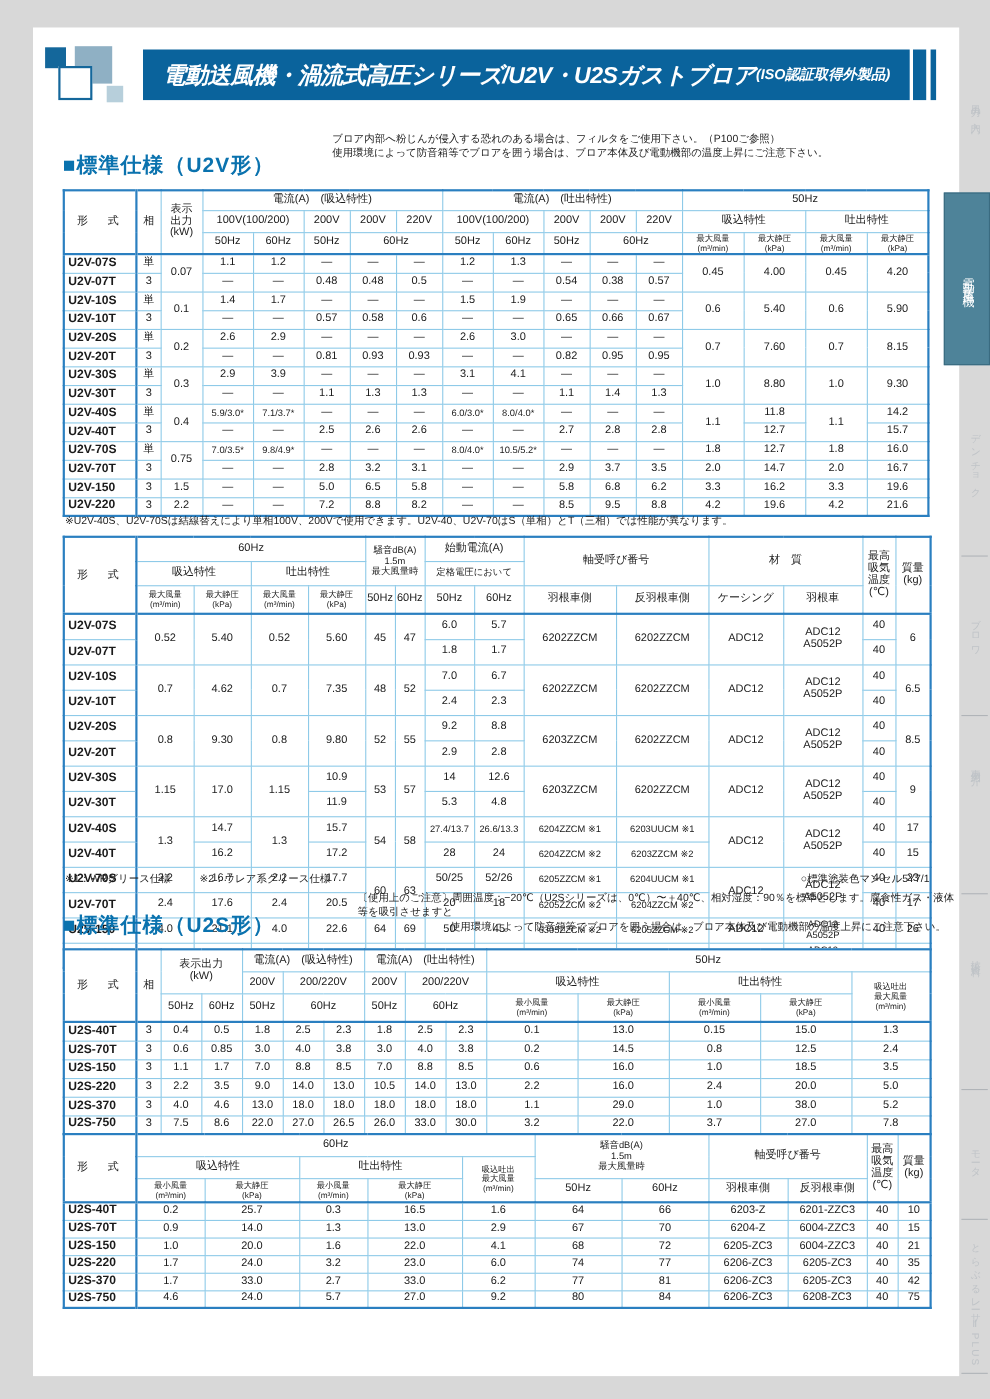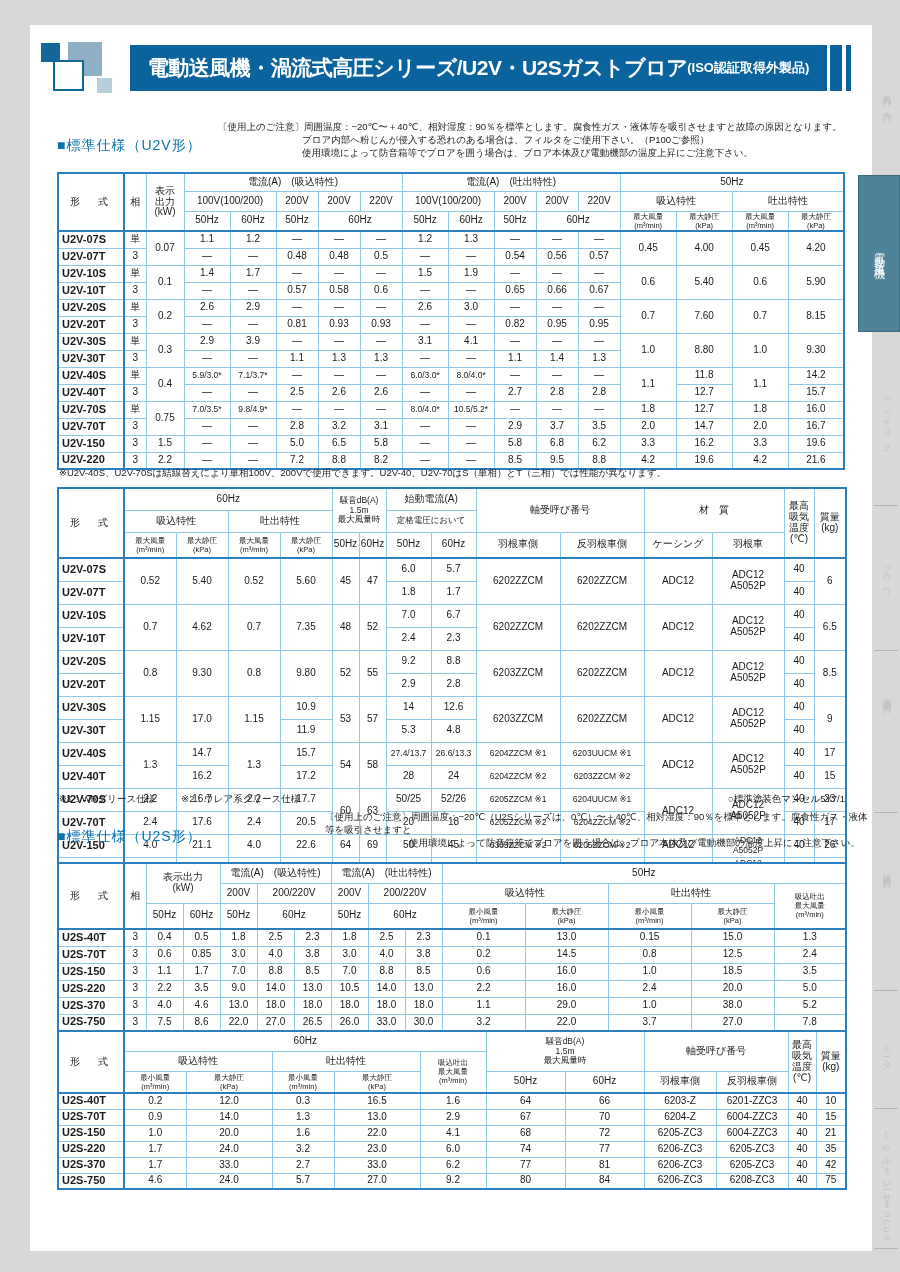--- a/index.html
+++ b/index.html
@@ -13,29 +13,29 @@
 
   
   .sq{position:absolute;}
   .sq-dark{left:11px;top:18px;width:19px;height:19px;background:#14679b;}
   .sq-gray{left:38px;top:17px;width:34px;height:34px;background:#8fb0c4;}
   .sq-white{left:23px;top:35px;width:31px;height:31px;background:#fff;border:2px solid #14679b;}
   .sq-light{left:67px;top:53px;width:15px;height:15px;background:#b7cfdb;}
 
   
   .banner{position:absolute;left:100px;top:20px;width:697px;height:46px;background:var(--blue);
-    color:#fff;display:flex;align-items:center;justify-content:center;white-space:nowrap;padding:0 4px;}
+    color:#fff;display:flex;align-items:center;justify-content:center;white-space:nowrap;padding:0 4px;font-style:italic;}
   .banner .main{font-size:21px;font-weight:bold;letter-spacing:-0.5px;}
   .banner .suffix{font-size:13px;font-weight:bold;}
   .bbar{position:absolute;top:20px;height:46px;background:var(--blue);}
   .bbar1{left:800px;width:12px;}
   .bbar2{left:816px;width:5px;}
 
   
-  .sec-title{position:absolute;color:#0a72ae;font-size:14px;font-weight:normal;letter-spacing:1px;}
+  .sec-title{position:absolute;color:#0a72ae;font-size:19px;font-weight:bold;letter-spacing:1px;}
   .sec-title.u2v{left:27px;top:112px;}
   .sec-title.u2s{left:27px;top:803px;}
   .notes{position:absolute;font-size:9.5px;color:#222;line-height:13px;}
   .notes.u2v{left:188px;top:95px;}
   .notes.u2s{left:295px;top:785px;}
   .note-line.ind{padding-left:84px;}
 
   
   table.t{position:absolute;left:27px;border-collapse:collapse;table-layout:fixed;background:#fff;
     border:2px solid var(--bdr);}
@@ -94,21 +94,20 @@
 
     <div class="banner">
       <span class="main">電動送風機・渦流式高圧シリーズ/U2V・U2Sガストブロア</span>
       <span class="suffix">(ISO認証取得外製品)</span>
     </div>
     <div class="bbar bbar1"></div>
     <div class="bbar bbar2"></div>
 
     <div class="sec-title u2v">■標準仕様（U2V形）</div>
     <div class="notes u2v">
-      <div class="note-line">〔使用上のご注意〕周囲温度：−20℃〜＋40℃、相対湿度：90％を標準とします。腐食性ガス・液体等を吸引させますと故障の原因となります。</div>
       <div class="note-line ind">ブロア内部へ粉じんが侵入する恐れのある場合は、フィルタをご使用下さい。（P100ご参照）</div>
       <div class="note-line ind">使用環境によって防音箱等でブロアを囲う場合は、ブロア本体及び電動機部の温度上昇にご注意下さい。</div>
     </div>
 
     <table id="t1" class="t">
       <colgroup>
         <col style="width:66px">
           <col style="width:22px">
           <col style="width:38px">
         <col style="width:46px">
@@ -186,21 +185,21 @@
             <td class="m">U2V-07T</td>
             <td>3</td>
             <td>—</td>
             <td>—</td>
             <td>0.48</td>
             <td>0.48</td>
             <td>0.5</td>
             <td>—</td>
             <td>—</td>
             <td>0.54</td>
-            <td>0.56</td>
+            <td>0.38</td>
             <td>0.57</td>
           </tr>
           <tr>
             <td class="m">U2V-10S</td>
             <td>単</td>
             <td rowspan="2">0.1</td>
             <td>1.4</td>
             <td>1.7</td>
             <td>—</td>
             <td>—</td>
@@ -850,21 +849,21 @@
             <th>50Hz</th>
             <th>60Hz</th>
             <th>羽根車側</th>
             <th>反羽根車側</th>
           </tr>
         </thead>
         <tbody>
           <tr>
             <td class="m">U2S-40T</td>
             <td>0.2</td>
-            <td>12.0</td>
+            <td>25.7</td>
             <td>0.3</td>
             <td>16.5</td>
             <td>1.6</td>
             <td>64</td>
             <td>66</td>
             <td>6203-Z</td>
             <td>6201-ZZC3</td>
             <td>40</td>
             <td>10</td>
           </tr>

